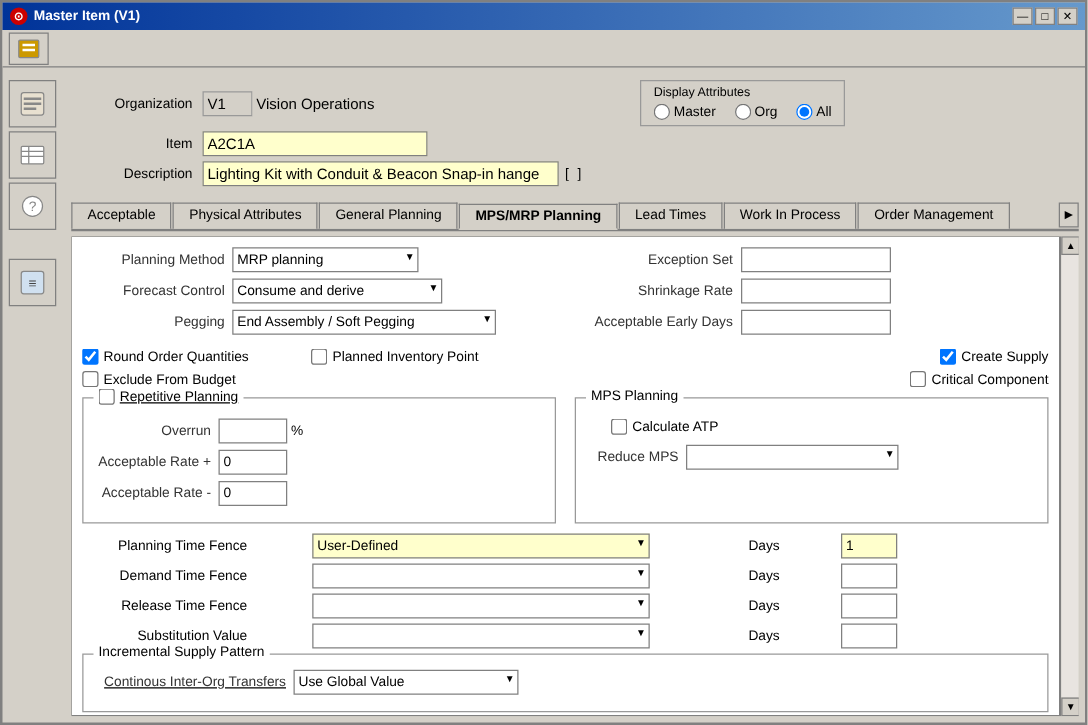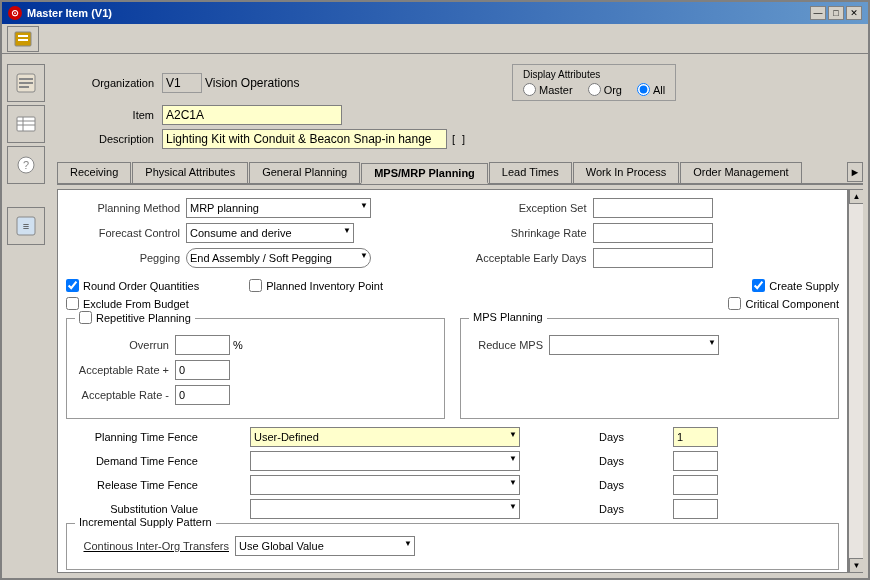--- a/index.html
+++ b/index.html
@@ -159,58 +159,58 @@
           <span class="header-label">Description</span>
           <div class="desc-wrapper">
             <input class="header-input desc-input" style="width: 285px;" value="Lighting Kit with Conduit &amp; Beacon Snap-in hange">
             <span class="bracket-icon">[</span>
             <span class="bracket-icon">]</span>
           </div>
         </div>
       </div>
 
       <div class="tabs-bar">
-        <div class="tab">Receiving</div>
+        <div class="tab">Acceptable</div>
         <div class="tab">Physical Attributes</div>
         <div class="tab">General Planning</div>
         <div class="tab active">MPS/MRP Planning</div>
         <div class="tab">Lead Times</div>
         <div class="tab">Work In Process</div>
         <div class="tab">Order Management</div>
         <div class="tab-nav">►</div>
       </div>
 
       <div style="display:flex; flex:1; overflow:hidden;">
         <div class="tab-content">
 
           <div style="display:flex; gap:20px; margin-bottom:6px;">
             <div style="flex:1;">
 
               <div class="field-row">
                 <span class="field-label" style="width:120px;">Planning Method</span>
                 <div class="select-wrapper">
-                  <select class="field-select" style="width:185px;">
+                  <select class="field-select" style="width:149px;">
                     <option>MRP planning</option>
                   </select>
                 </div>
               </div>
 
               <div class="field-row">
                 <span class="field-label" style="width:120px;">Forecast Control</span>
                 <div class="select-wrapper">
                   <select class="field-select" style="width:168px;">
                     <option>Consume and derive</option>
                   </select>
                 </div>
               </div>
 
               <div class="field-row">
                 <span class="field-label" style="width:120px;">Pegging</span>
                 <div class="select-wrapper">
-                  <select class="field-select" style="width:185px;border-radius:10px;">
+                  <select class="field-select" style="width:211px;">
                     <option>End Assembly / Soft Pegging</option>
                   </select>
                 </div>
               </div>
             </div>
 
             <div style="flex:1;">
 
               <div class="field-row">
                 <span class="field-label" style="width:130px;">Exception Set</span>
@@ -251,21 +251,21 @@
             </div>
             <div style="display:flex; align-items:center; gap:4px; margin-left:auto;">
               <input type="checkbox" style="">
               <span>Critical Component</span>
             </div>
           </div>
 
           <div style="display:flex; gap:15px; margin-bottom:8px;">
 
             <div style="flex:1; border:1px solid #999; padding:8px 8px 8px 8px; position:relative; min-height:80px;">
-              <div style="position:absolute; top:-8px; left:8px; background:white; padding:0 4px; display:flex; align-items:center; gap:4px;">
+              <div style="position:absolute; top:-8px; left:8px; background:white; padding:0 4px; display:flex; align-items:center; gap:4px;text-decoration:underline;">
                 <input type="checkbox" style="">
                 <span>Repetitive Planning</span>
               </div>
               <div style="margin-top:8px;">
                 <div class="field-row">
                   <span class="field-label" style="width:100px;">Overrun</span>
                   <input class="field-input" style="width: 55px;" value="">
                   <span style="margin-left:3px;">%</span>
                 </div>
                 <div class="field-row">
@@ -275,20 +275,26 @@
                 <div class="field-row">
                   <span class="field-label" style="width:100px;">Acceptable Rate -</span>
                   <input class="field-input" style="width: 55px;" value="0">
                 </div>
               </div>
             </div>
 
             <div style="flex:1; border:1px solid #999; padding:8px; position:relative; min-height:80px;">
               <div style="position:absolute; top:-8px; left:8px; background:white; padding:0 4px;">MPS Planning</div>
               <div style="margin-top:8px;">
+                <div class="field-row">
+                  <div style="display:flex; align-items:center; gap:4px; margin-left:20px;">
+                    <input type="checkbox" style="">
+                    <span>Calculate ATP</span>
+                  </div>
+                </div>
                 <div class="field-row" style="margin-top:8px;">
                   <span class="field-label" style="width:80px;">Reduce MPS</span>
                   <div class="select-wrapper">
                     <select class="field-select" style="width:170px;">
                       <option value=""></option>
                     </select>
                   </div>
                 </div>
               </div>
             </div>

